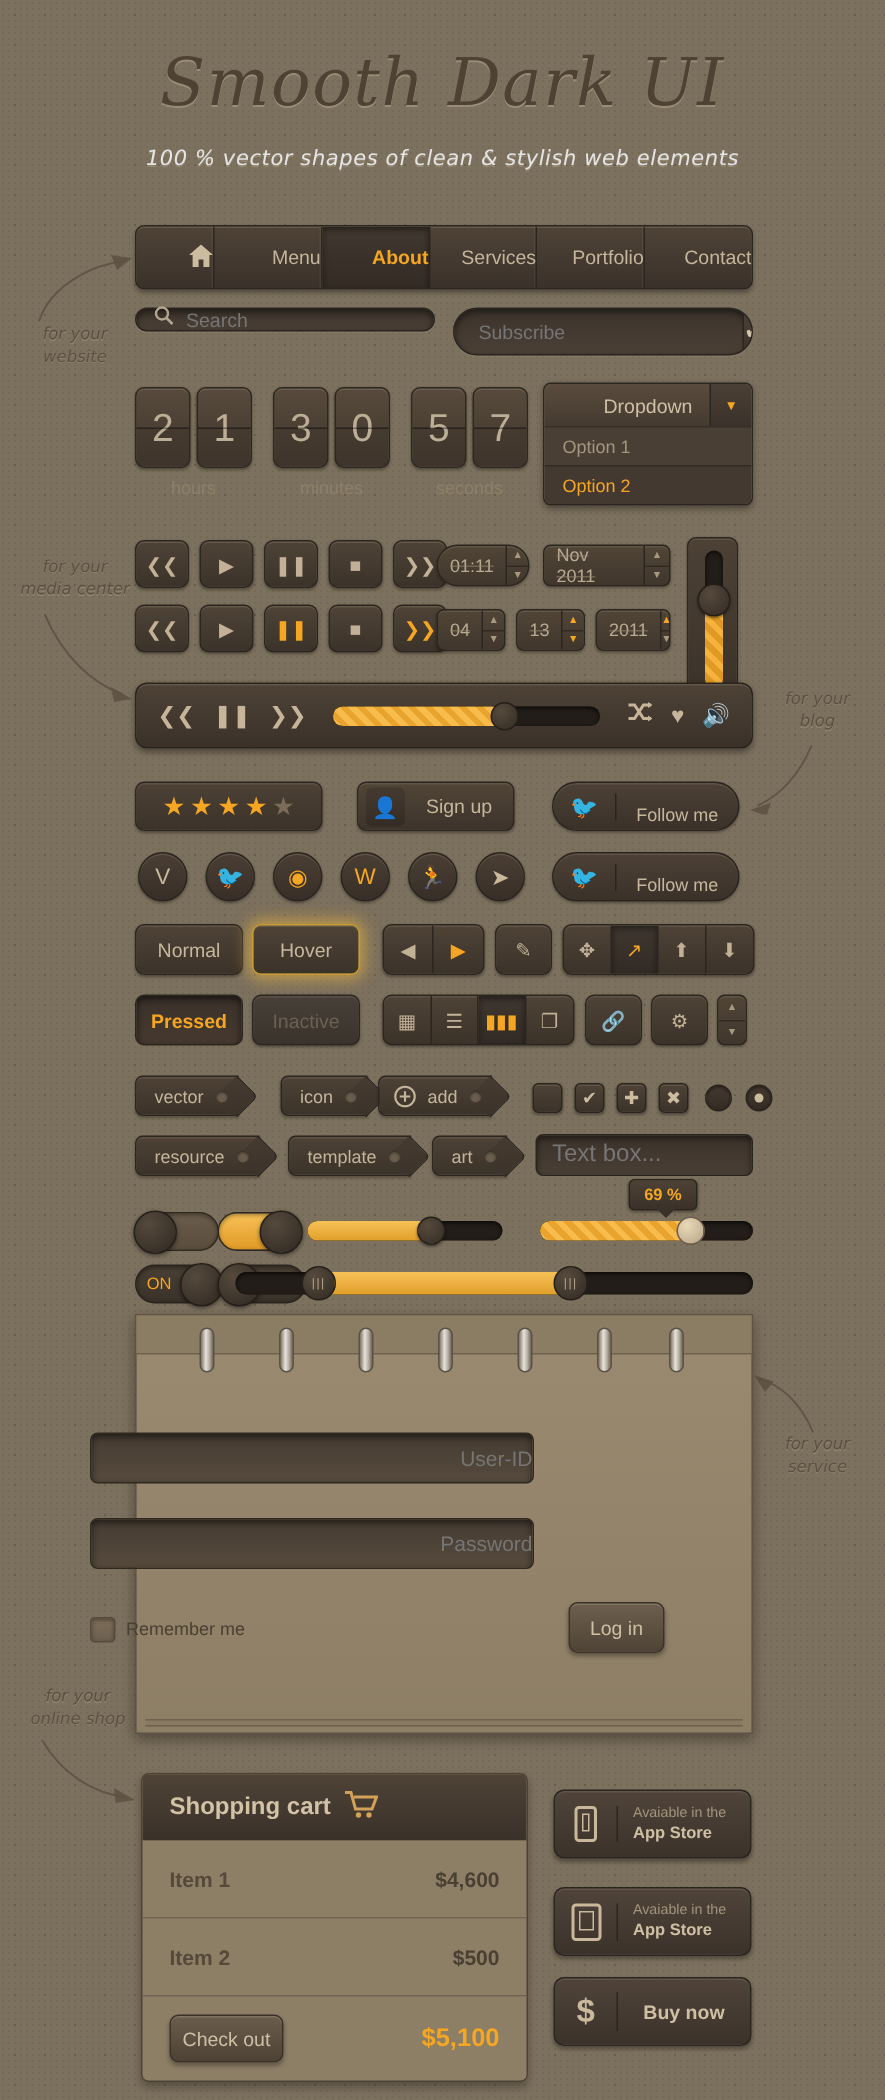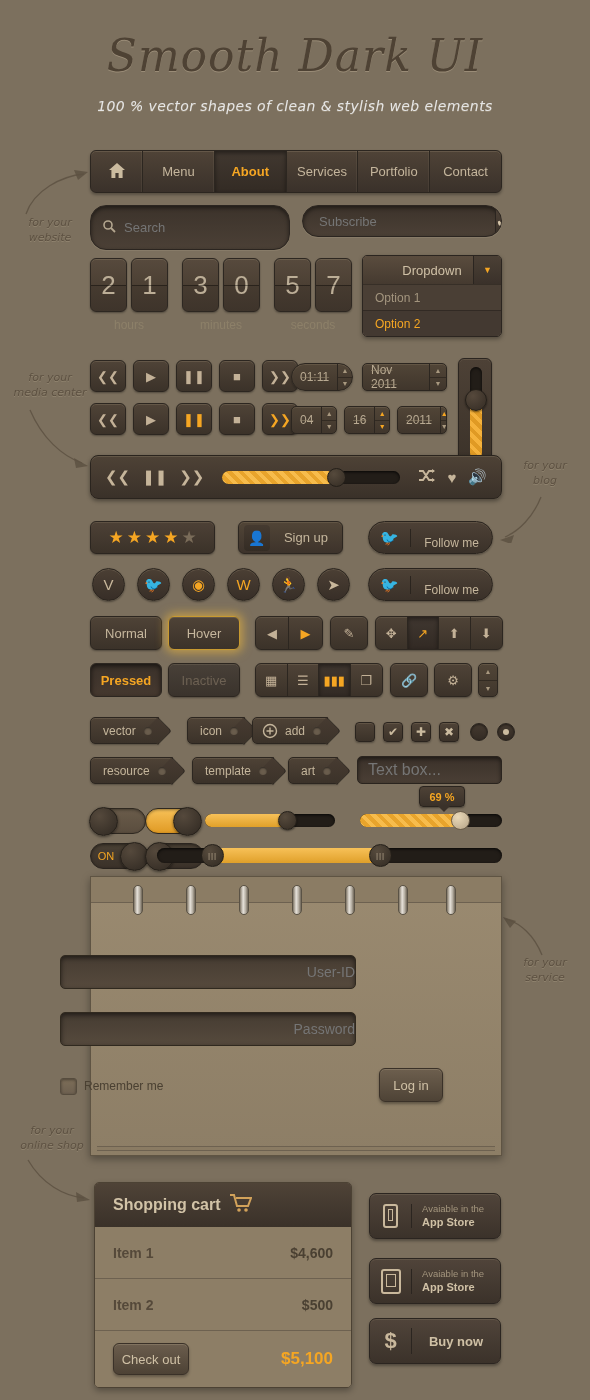--- a/index.html
+++ b/index.html
@@ -41,30 +41,30 @@
   .arrow path { fill:none; stroke:#5d5142; stroke-width:1.3; opacity:.85; }
   .arrow polygon { fill:#5d5142; opacity:.85; }
   .acc { color:#f5a623; }
 
   
   .nav { position:absolute; left:90px; top:150px; width:412px; height:43px;
     display:flex; border-radius:6px; overflow:hidden;
     background:linear-gradient(#4f4337,#3a312a);
     border:1px solid #2c2620;
     box-shadow: inset 0 1px 0 rgba(255,235,200,.12), 0 2px 3px rgba(0,0,0,.3);}
-  .nav-item { flex:1; display:flex; align-items:center; justify-content:center;
+  .nav-item { flex:1; display:flex; align-items:center; justify-content:flex-end;
     font-size:13px; color:#c4b59c; border-right:1px solid #2c2620;
     box-shadow: inset -1px 0 0 rgba(255,235,200,.06); cursor:pointer;}
   .nav-item:last-child{border-right:none; box-shadow:none;}
   .nav-item.home{flex:0 0 52px;}
   .nav-item.active{background:linear-gradient(#413830,#332b24); color:#f5a623; font-weight:bold;
     box-shadow: inset 0 2px 4px rgba(0,0,0,.45);}
 
   
-  .search { position:absolute; left:90px; top:205px; width:200px; height:45px;
+  .search { position:absolute; left:90px; top:205px; width:200px; height:16px;
     border-radius:16px; background:linear-gradient(#3c332b,#4b4036);
     border:1px solid #2b2520; display:flex; align-items:center; padding:0 12px;
     box-shadow: inset 0 2px 4px rgba(0,0,0,.5), 0 1px 0 rgba(200,185,160,.15);}
   .search input { flex:1; background:none; border:none; outline:none;
     color:#b3a68f; font-size:13px; font-family:"Liberation Sans",sans-serif; margin-left:8px;}
   .subs { position:absolute; left:302px; top:205px; width:200px; height:32px;
     border-radius:16px; display:flex; overflow:hidden;
     background:linear-gradient(#3c332b,#4b4036); border:1px solid #2b2520;
     box-shadow: inset 0 2px 4px rgba(0,0,0,.5), 0 1px 0 rgba(200,185,160,.15);}
   .subs input{flex:1; background:none;border:none;outline:none;color:#b3a68f;
@@ -468,21 +468,21 @@
       </div>
   </div>
   <div class="spin" style="position:absolute;left:291px;top:406px;width:46px;">
     <div class="v" style="flex:1">04</div>
     <div class="ar">
         <span>▲</span>
         <span>▼</span>
       </div>
   </div>
   <div class="spin" style="position:absolute;left:344px;top:406px;width:46px;">
-    <div class="v" style="flex:1">16</div>
+    <div class="v" style="flex:1">13</div>
     <div class="ar">
         <span style="color:#f5a623">▲</span>
         <span style="color:#f5a623">▼</span>
       </div>
   </div>
   <div class="spin" style="position:absolute;left:397px;top:406px;width:50px;">
     <div class="v" style="flex:1">2011</div>
     <div class="ar">
         <span style="color:#f5a623">▲</span>
         <span>▼</span>

